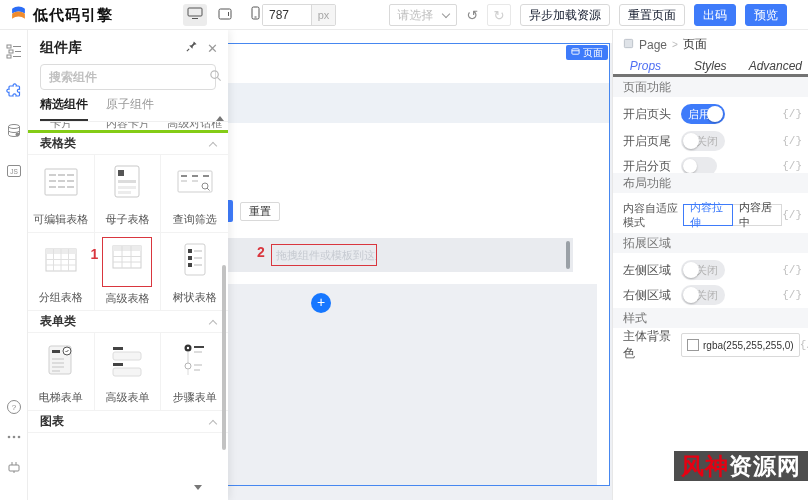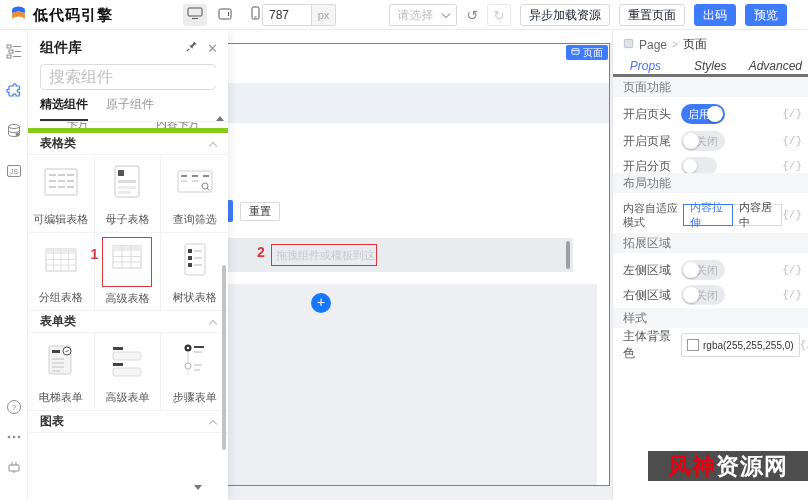--- a/index.html
+++ b/index.html
@@ -65,29 +65,29 @@
   
   .panel { position:absolute; left:28px; top:30px; width:200px; height:470px; background:#fff;
     z-index:20; box-shadow:2px 0 8px rgba(0,0,0,0.08); overflow:hidden; }
   .panel-title-row { position:absolute; left:12px; right:10px; top:8px; height:20px; display:flex;
     align-items:center; }
   .panel-title { font-size:14px; font-weight:bold; color:#222; }
   .panel-acts { margin-left:auto; display:flex; gap:9px; align-items:center; }
   .close-x { color:#999; font-size:13px; cursor:pointer; }
   .search-box { position:absolute; left:12px; top:34px; width:176px; height:26px;
     border:1px solid #dcdcdc; border-radius:4px; display:flex; align-items:center; padding:0 8px; }
-  .search-box input { border:0; outline:none; flex:1; font-size:16px; color:#c2410c; }
+  .search-box input { border:0; outline:none; flex:1; font-size:12px; color:#c2410c;font-weight:bold; }
   .search-box input::placeholder { color:#c0c0c0; }
   .lib-tabs { position:absolute; left:12px; top:66px; right:0; height:26px; display:flex; gap:18px;
     border-bottom:1px solid #f0f0f0; }
   .lib-tab { font-size:12px; color:#999; padding-bottom:6px; cursor:pointer; }
   .lib-tab.active { color:#222; font-weight:bold; border-bottom:2px solid #333; }
   .grid { position:absolute; left:0; top:92px; width:200px; bottom:0; overflow:hidden; }
-  .g-clip { height:11px; overflow:hidden; display:grid; grid-template-columns:1fr 1fr;
-    border-bottom:5px solid #84cc16; }
+  .g-clip { height:11px; overflow:hidden; display:grid; grid-template-columns:1fr 1fr 1fr;
+    border-bottom:3px solid #84cc16; }
   .g-clip span { font-size:11px; color:#777; text-align:center; transform:translateY(-6px); }
   .g-row { display:grid; grid-template-columns:1fr 1fr 1fr; }
   .g-cell { height:78px; border-right:1px solid #f2f2f2; border-bottom:1px solid #f2f2f2;
     display:flex; flex-direction:column; align-items:center; justify-content:center; gap:4px;
     cursor:pointer; position:relative; }
   .g-cell:nth-child(3n) { border-right:0; }
   .g-label { font-size:11px; color:#555; }
   .icon-box { position:relative; padding:2px; }
   .icon-box.marked { border:1px solid #d9363e; }
   .mark-num { position:absolute; left:-13px; top:8px; }
@@ -136,21 +136,21 @@
   .seg-opt { height:22px; padding:0 6px; font-size:11px; display:flex; align-items:center;
     border:1px solid #d9d9d9; background:#fff; color:#444; cursor:pointer; }
   .seg-opt.sel { border-color:#3e7bfa; color:#3e7bfa; z-index:1; }
   .seg-opt + .seg-opt { margin-left:-1px; }
   .color-box { display:flex; align-items:center; height:24px; border:1px solid #d9d9d9;
     border-radius:2px; padding:0 5px; gap:4px; font-size:10px; color:#333; margin-left:10px;
     cursor:pointer; }
   .swatch { width:12px; height:12px; border:1px solid #999; background:#fff; flex-shrink:0; }
   
   .watermark { position:absolute; right:0; bottom:19px; height:30px; background:#4d4d4d;
-    display:flex; align-items:center; padding:0 20px; font-size:23px; font-weight:bold;
+    display:flex; align-items:center; padding:0 7px; font-size:23px; font-weight:bold;
     z-index:60; letter-spacing:1px;margin-left:20px; }
   .wm-red { color:#e60012; }
   .wm-white { color:#fff; }
 </style>
 </head>
 <body>
 
 <div class="editor"></div>
 <div class="editor-top"></div>
 

